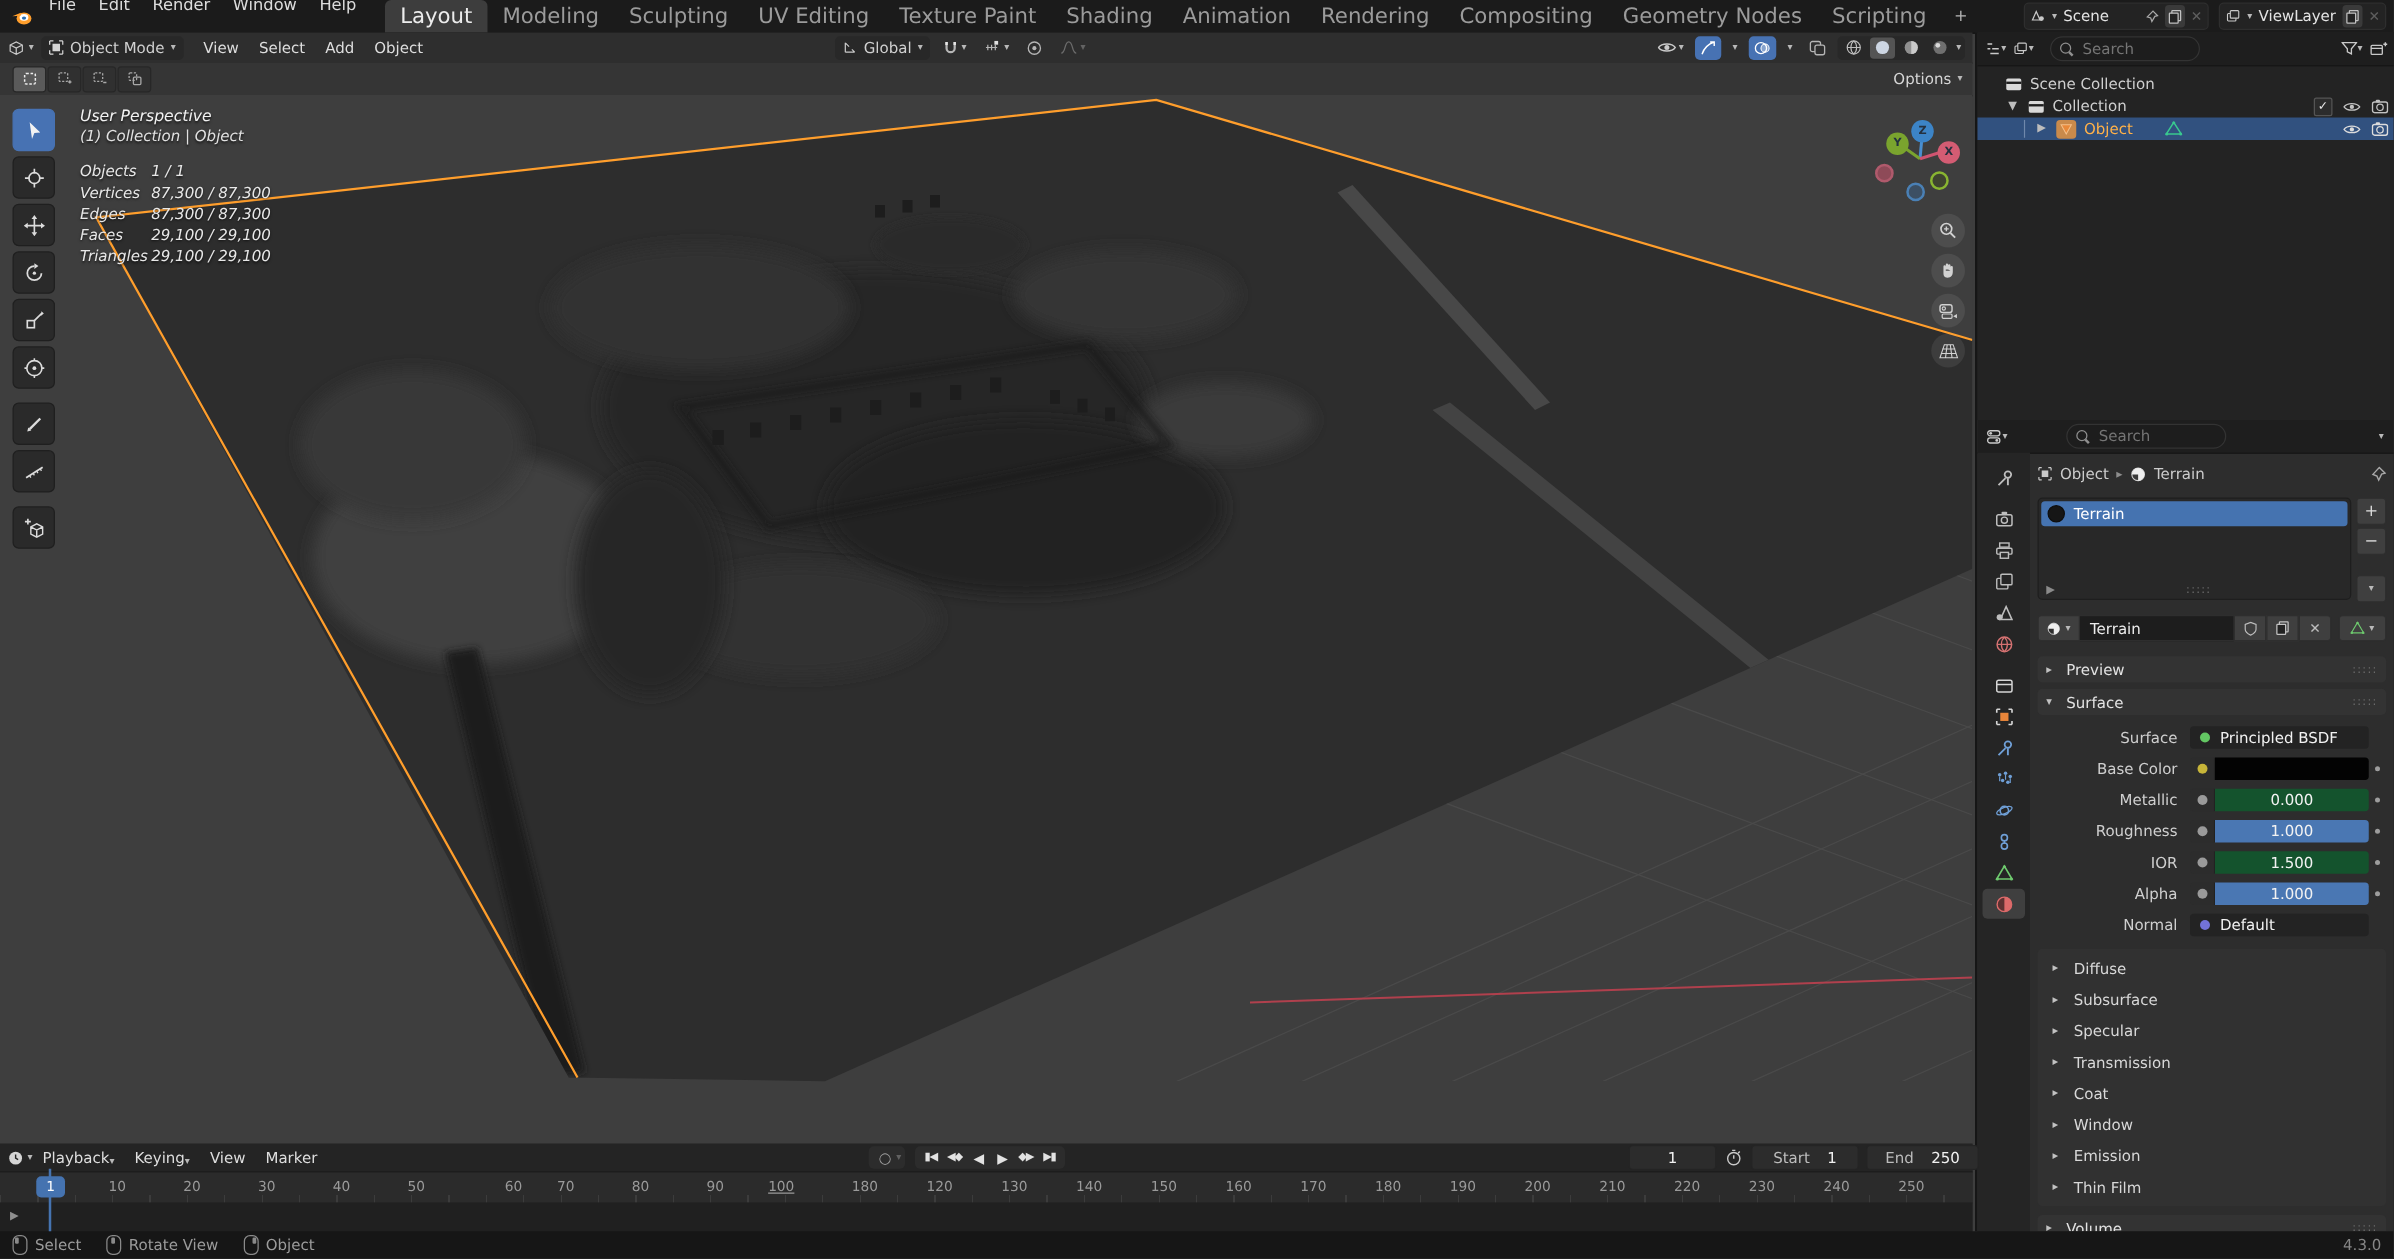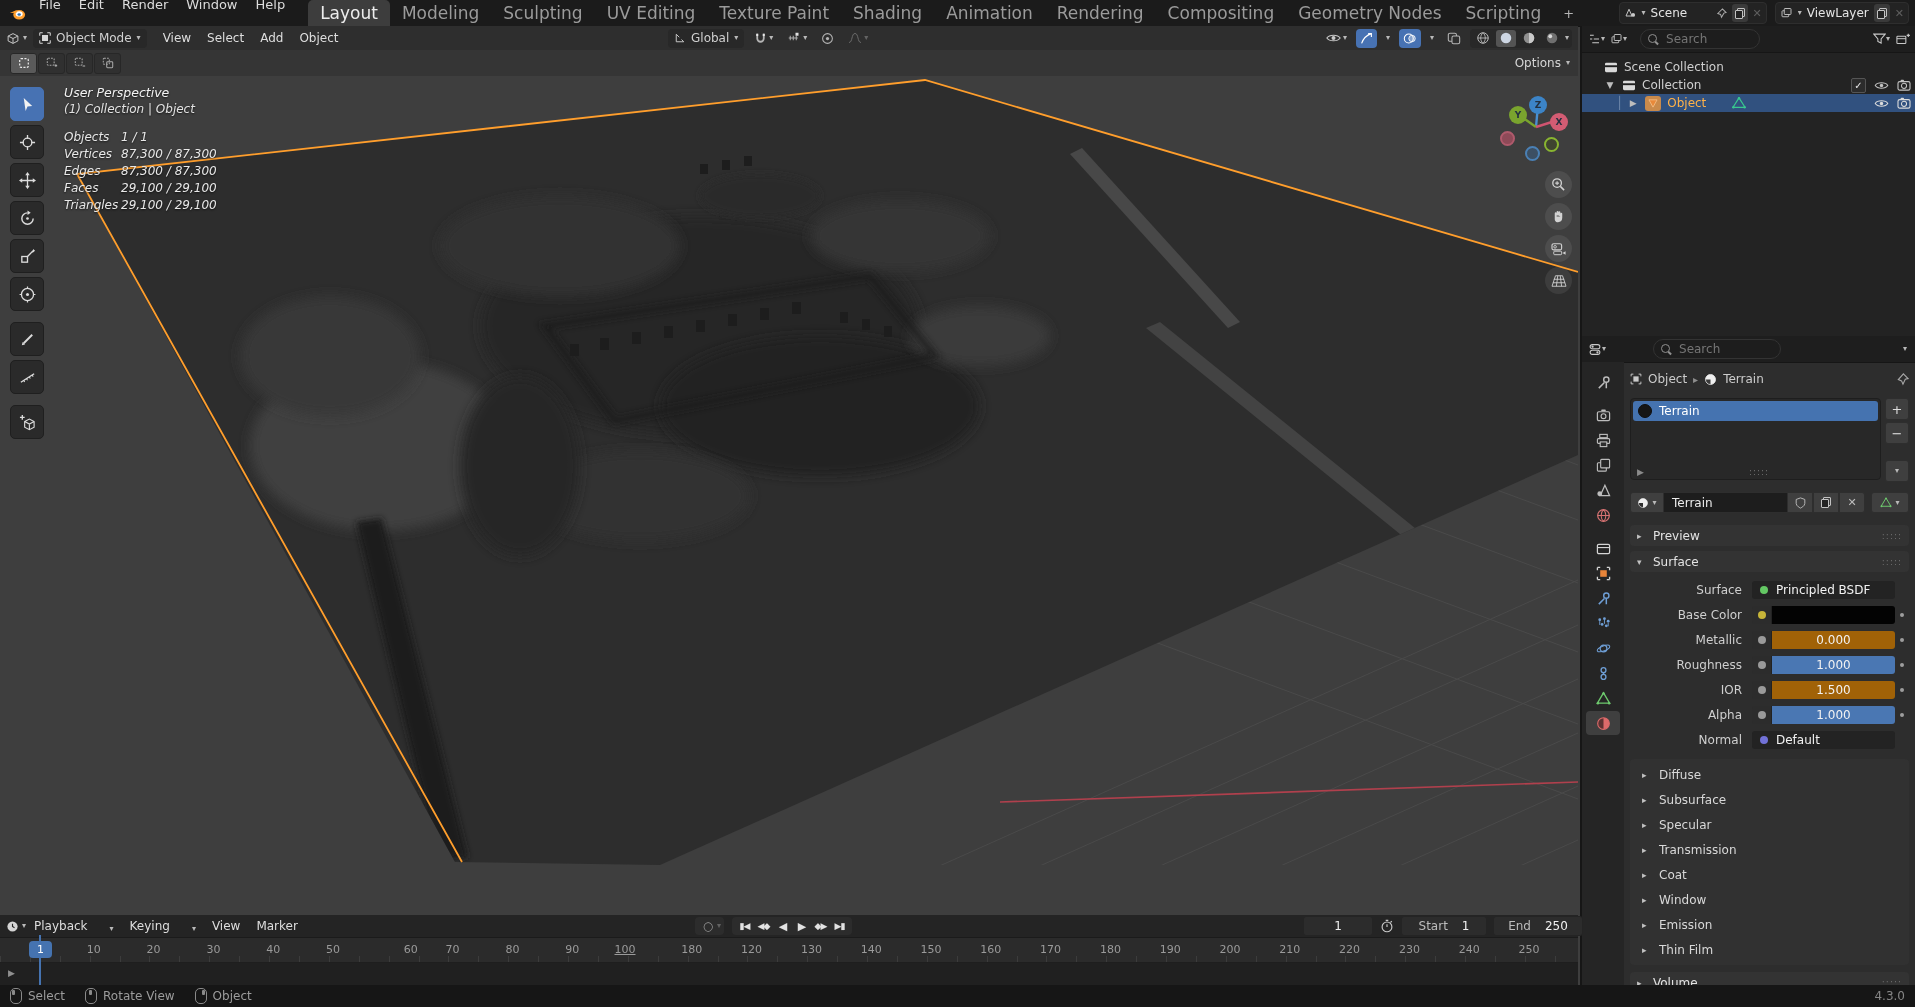--- a/index.html
+++ b/index.html
@@ -104,33 +104,33 @@
   .db-btn{width:24px;}
   #db-nodes{width:36px;border-radius:3px;margin-left:6px;gap:3px;}
   .panel-hdr{height:21px;display:flex;align-items:center;gap:7px;background:#333333;border-radius:4px;padding:0 7px;margin-top:5px;color:#e3e3e3;}
   .panel-hdr .grip{margin-left:auto;color:#6d6d6d;font-size:9px;letter-spacing:1px;}
   .exp-ico{font-size:9px;color:#c2c2c2;width:9px;}
   #surface-rows{margin-top:9px;}
   .prow{display:flex;align-items:center;height:18px;margin-bottom:7px;}
   .plabel{width:112px;text-align:right;padding-right:10px;color:#cfcfcf;white-space:nowrap;}
   .socket{width:19px;height:18px;background:#2c2c2c;border-radius:3px 0 0 3px;display:flex;align-items:center;justify-content:center;border-right:1px solid #222;}
   .sdot{width:8px;height:8px;border-radius:50%;}
-  .pfield{flex:1;height:18px;border-radius:0 3px 3px 0;display:flex;align-items:center;justify-content:center;color:#f2f2f2;background:#a16207;overflow:hidden;}
+  .pfield{flex:1;height:18px;border-radius:0 3px 3px 0;display:flex;align-items:center;justify-content:center;color:#f2f2f2;background:#14532d;overflow:hidden;}
   .pfield.blue{background:#4a77b3;}
   .pfield.dark{background:#232323;justify-content:flex-start;padding-left:8px;gap:8px;}
   .pfield.swatch{background:#030303;}
   .anim-dot{width:14px;display:flex;justify-content:center;}
   .anim-dot i{width:4px;height:4px;border-radius:50%;background:#9d9d9d;}
   #subpanels{background:#313131;border-radius:4px;margin-top:10px;padding:3px 0;}
   .subpanel-row{height:25px;display:flex;align-items:center;gap:8px;padding-left:12px;color:#d8d8d8;}
 
   
   #timeline{left:0;top:915px;width:1578px;height:70px;background:#222222;}
   #tl-header{height:22px;background:#242424;display:flex;align-items:center;border-bottom:1px solid #1b1b1b;position:relative;}
-  #tl-header .menu-item{padding:0 8px;color:#dedede;display:flex;align-items:flex-end;gap:22px;}
+  #tl-header .menu-item{padding:0 8px;color:#dedede;display:flex;align-items:flex-end;gap:0;}
   #transport{position:absolute;left:695px;display:flex;align-items:center;gap:8px;}
   .tr-pill{display:flex;align-items:center;background:#2c2c2c;border-radius:4px;height:18px;padding:0 3px;}
   .tr-btn{min-width:19px;text-align:center;color:#e2e2e2;font-size:9px;letter-spacing:-1px;}
   #tl-right{position:absolute;left:1303px;display:flex;align-items:center;gap:6px;}
   .tl-field{background:#2c2c2c;border:1px solid #242424;border-radius:3px;height:18px;display:flex;align-items:center;justify-content:center;color:#f0f0f0;}
   .tl-field .lab{color:#bcbcbc;margin-right:14px;}
   #ruler{position:relative;height:24px;background:#2b2b2b;border-bottom:1px solid #1e1e1e;overflow:hidden;}
   #ruler::after{content:"";position:absolute;left:0;right:0;bottom:0;height:6px;
      background-image:repeating-linear-gradient(90deg,#3c3c3c 0 1px,transparent 1px 29.9px);}
   .tick-num{position:absolute;top:5px;transform:translateX(-50%);color:#9a9a9a;font-size:11px;}

